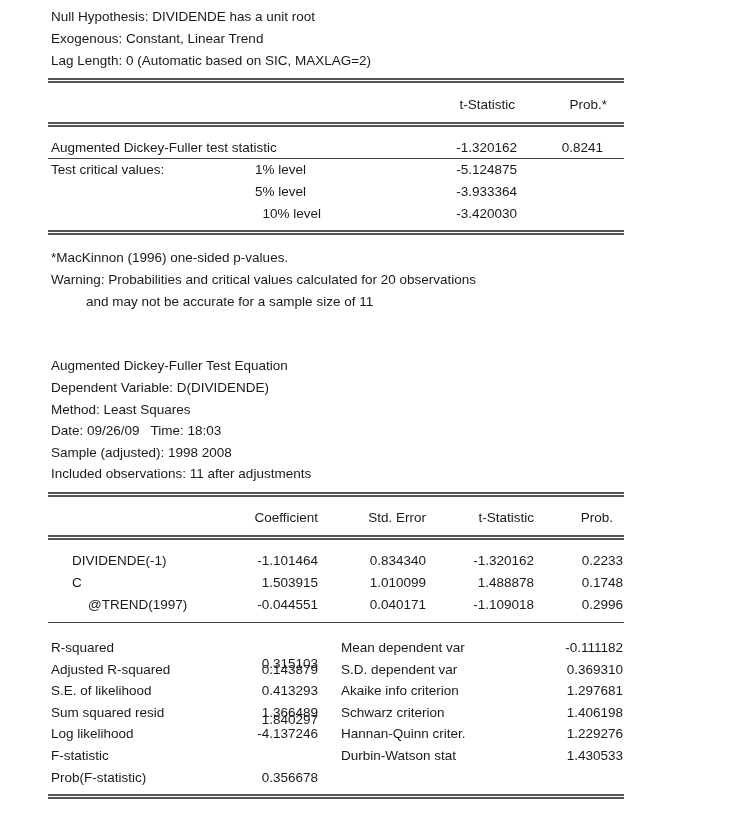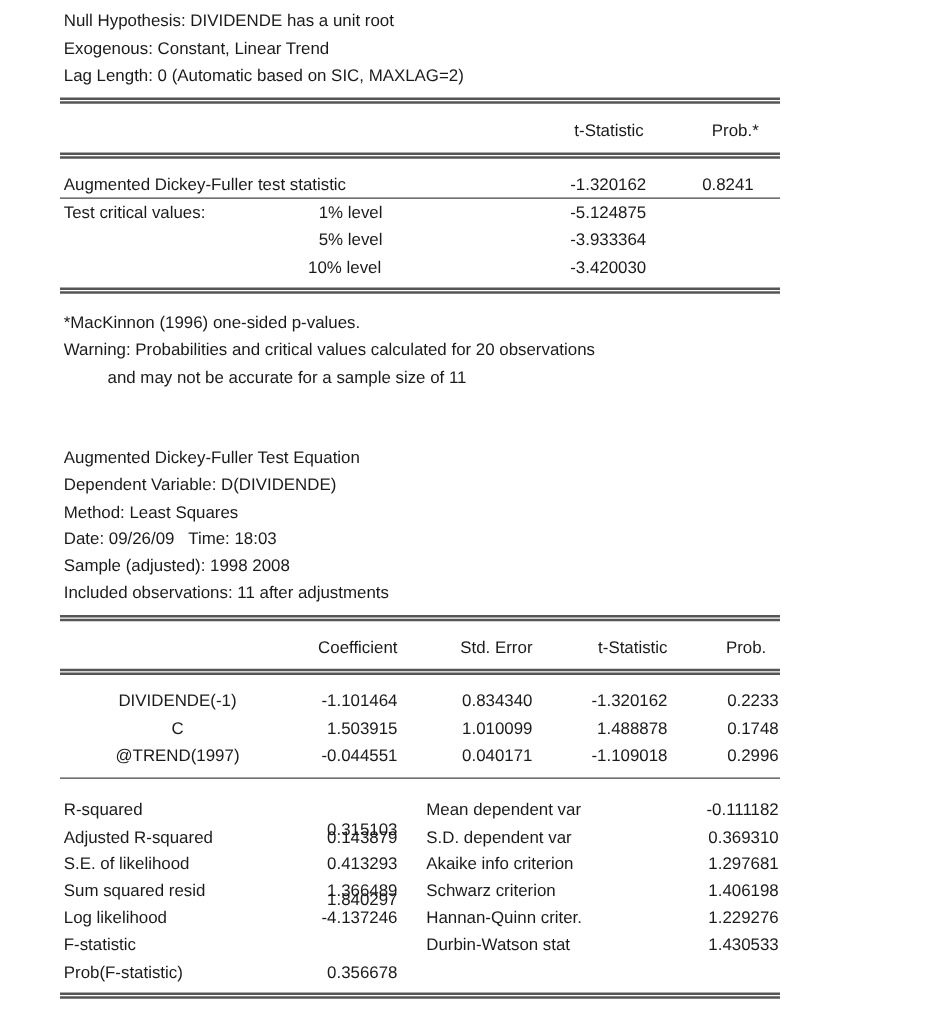--- a/index.html
+++ b/index.html
@@ -4,21 +4,21 @@
 <style>
   html, body { margin:0; padding:0; background:#ffffff; }
   body { width:750px; height:825px; position:relative; overflow:hidden;
          font-family:"Liberation Sans", sans-serif; font-size:13.5px; color:#1a1a1a; }
   .line { position:absolute; left:51px; white-space:nowrap; }
   .rule-double { position:absolute; left:48px; width:576px; height:5px;
                  border-top:2px solid #555; border-bottom:2px solid #555; box-sizing:border-box; }
   .rule-single { position:absolute; left:48px; width:576px; height:0; border-top:1.5px solid #444; }
   .cell { position:absolute; white-space:nowrap; }
   .r { text-align:right; }
-  .c { text-align:center; }
+  .c { }
 </style>
 </head>
 <body>
 
 <div class="line" style="top:9px">Null Hypothesis: DIVIDENDE has a unit root</div>
 <div class="line" style="top:31px">Exogenous: Constant, Linear Trend</div>
 <div class="line" style="top:53px">Lag Length: 0 (Automatic based on SIC, MAXLAG=2)</div>
 
 <div class="rule-double" style="top:78px"></div>
 <div class="cell r" style="top:97px; left:420px; width:95px">t-Statistic</div>
@@ -28,21 +28,21 @@
 <div class="cell" style="top:140px; left:51px">Augmented Dickey-Fuller test statistic</div>
 <div class="cell r" style="top:140px; left:420px; width:97px">-1.320162</div>
 <div class="cell r" style="top:140px; left:540px; width:63px">0.8241</div>
 <div class="rule-single" style="top:158px"></div>
 
 <div class="cell" style="top:162px; left:51px">Test critical values:</div>
 <div class="cell r" style="top:162px; left:220px; width:86px">1% level</div>
 <div class="cell r" style="top:162px; left:420px; width:97px">-5.124875</div>
 <div class="cell r" style="top:184px; left:220px; width:86px">5% level</div>
 <div class="cell r" style="top:184px; left:420px; width:97px">-3.933364</div>
-<div class="cell r" style="top:206px; left:216px; width:89px">10% level</div>
+<div class="cell r" style="top:206px; left:232px; width:89px">10% level</div>
 <div class="cell r" style="top:206px; left:420px; width:97px">-3.420030</div>
 <div class="rule-double" style="top:230px"></div>
 
 <div class="line" style="top:250px">*MacKinnon (1996) one-sided p-values.</div>
 <div class="line" style="top:272px">Warning: Probabilities and critical values calculated for 20 observations</div>
 <div class="line" style="top:294px; left:86px">and may not be accurate for a sample size of 11</div>
 
 <div class="line" style="top:358px">Augmented Dickey-Fuller Test Equation</div>
 <div class="line" style="top:380px">Dependent Variable: D(DIVIDENDE)</div>
 <div class="line" style="top:402px">Method: Least Squares</div>
@@ -65,21 +65,21 @@
   <div class="cell r" style="top:553px; left:550px; width:73px">0.2233</div>
 </div>
 <div>
   <div class="cell c" style="top:575px; left:72px; width:140px">C</div>
   <div class="cell r" style="top:575px; left:225px; width:93px">1.503915</div>
   <div class="cell r" style="top:575px; left:330px; width:96px">1.010099</div>
   <div class="cell r" style="top:575px; left:430px; width:104px">1.488878</div>
   <div class="cell r" style="top:575px; left:550px; width:73px">0.1748</div>
 </div>
 <div>
-  <div class="cell c" style="top:597px; left:72px; width:140px">@TREND(1997)</div>
+  <div class="cell c" style="top:597px; left:88px; width:140px">@TREND(1997)</div>
   <div class="cell r" style="top:597px; left:225px; width:93px">-0.044551</div>
   <div class="cell r" style="top:597px; left:330px; width:96px">0.040171</div>
   <div class="cell r" style="top:597px; left:430px; width:104px">-1.109018</div>
   <div class="cell r" style="top:597px; left:550px; width:73px">0.2996</div>
 </div>
 <div class="rule-single" style="top:622px"></div>
 
 <div>
   <div class="cell" style="top:640px; left:51px">R-squared</div>
   <div class="cell r" style="top:656px; left:220px; width:98px">0.315103</div>

